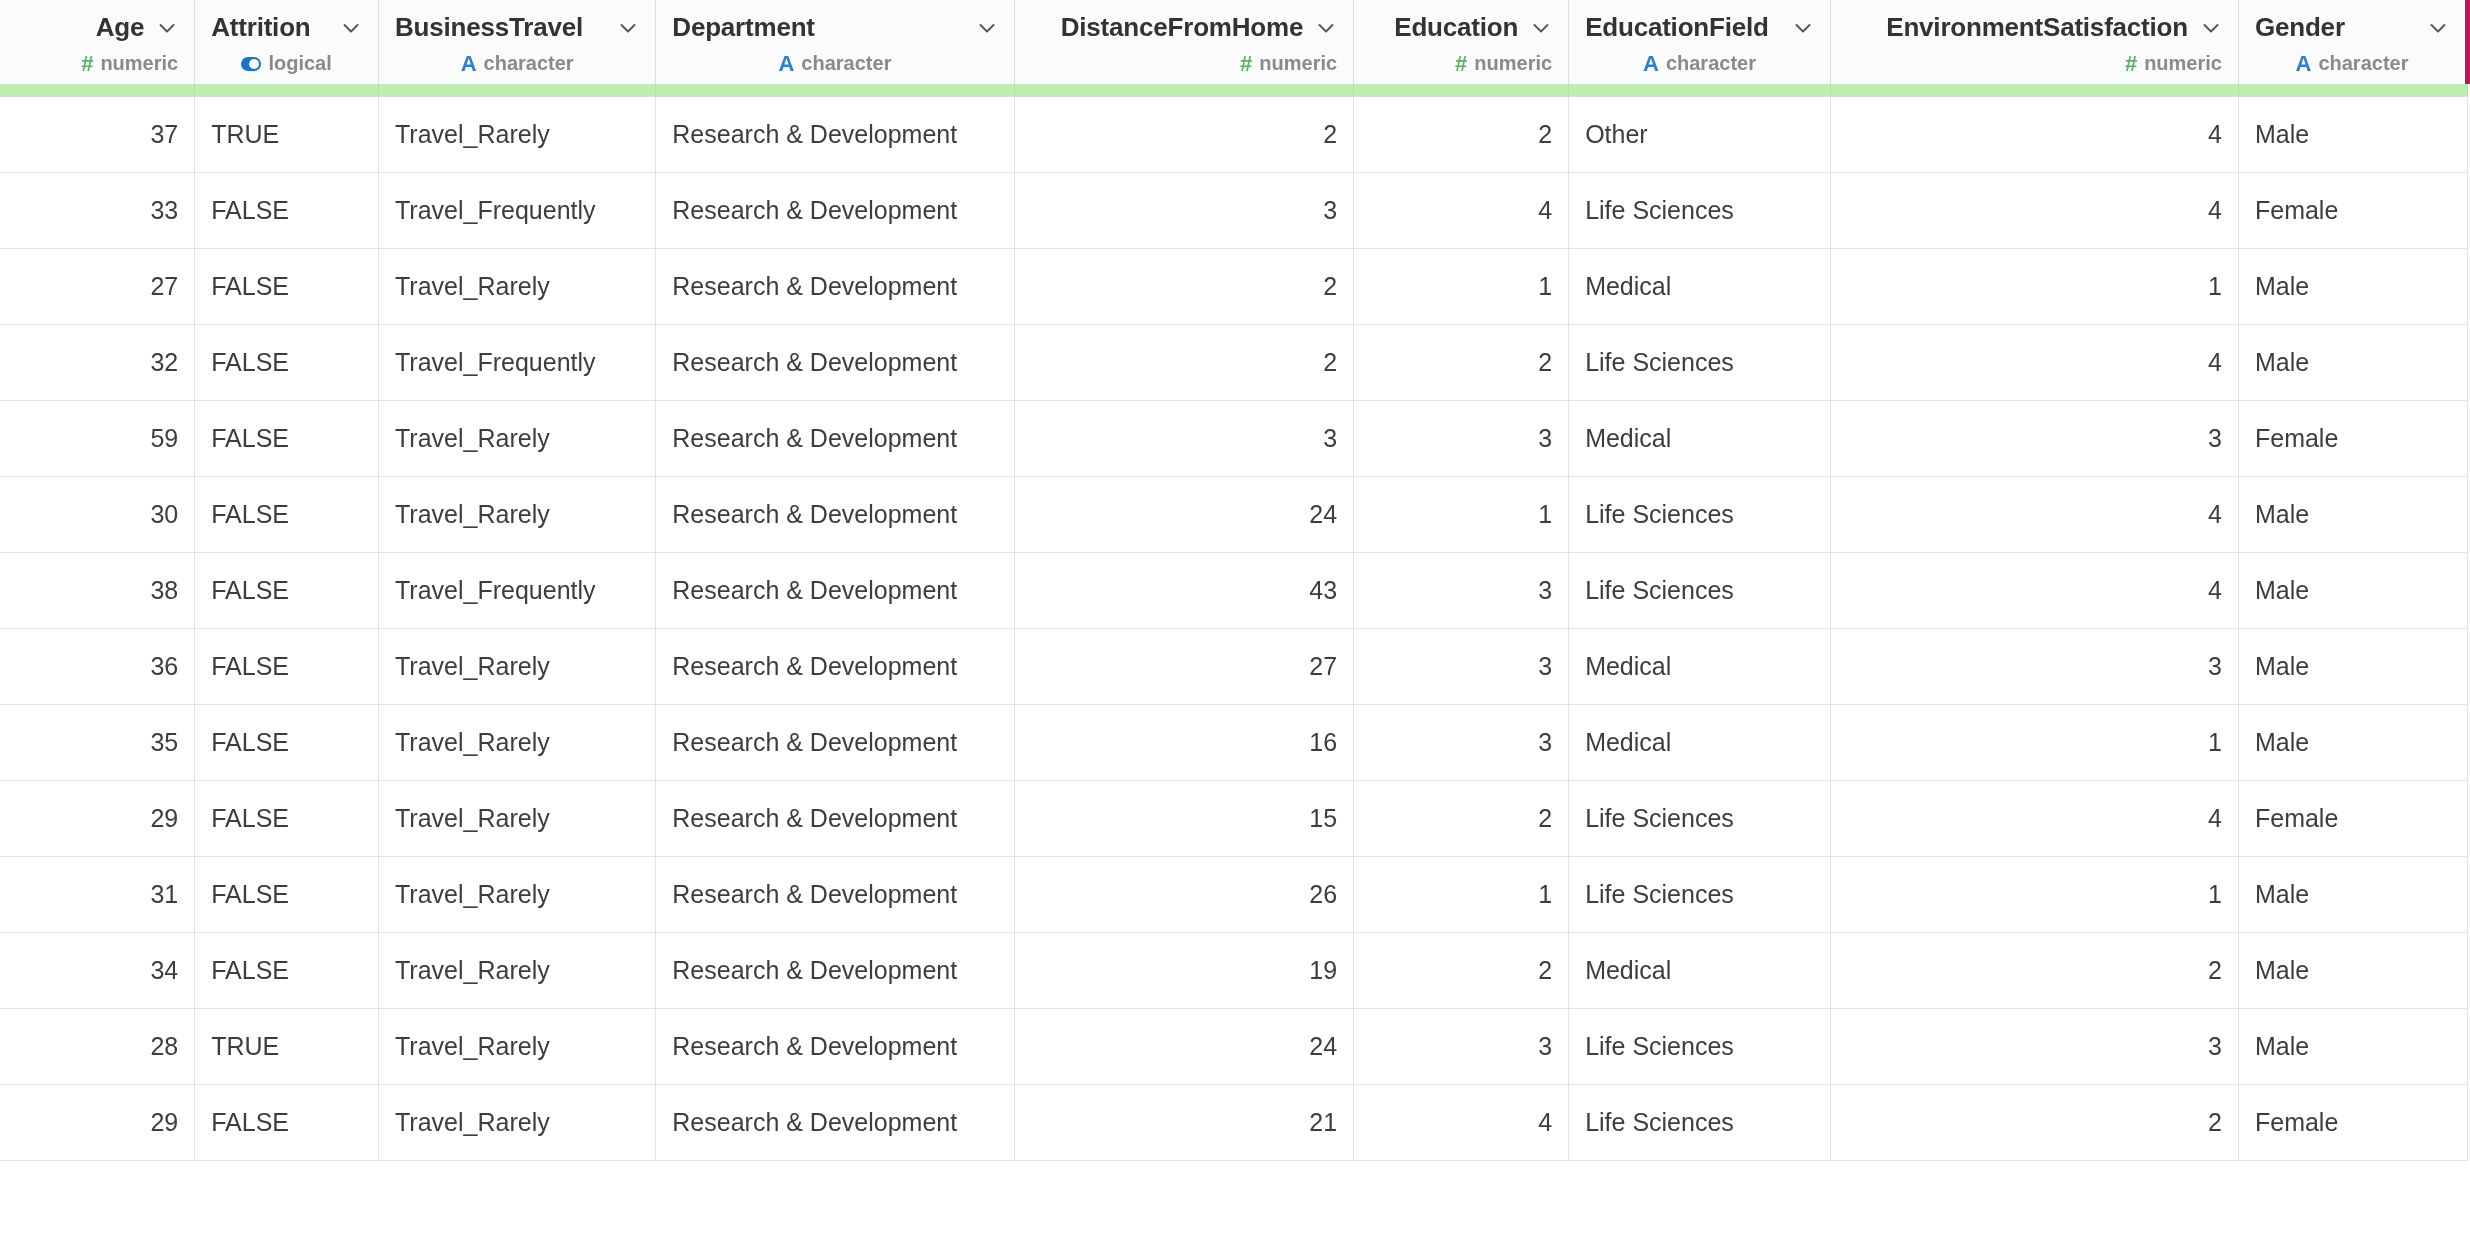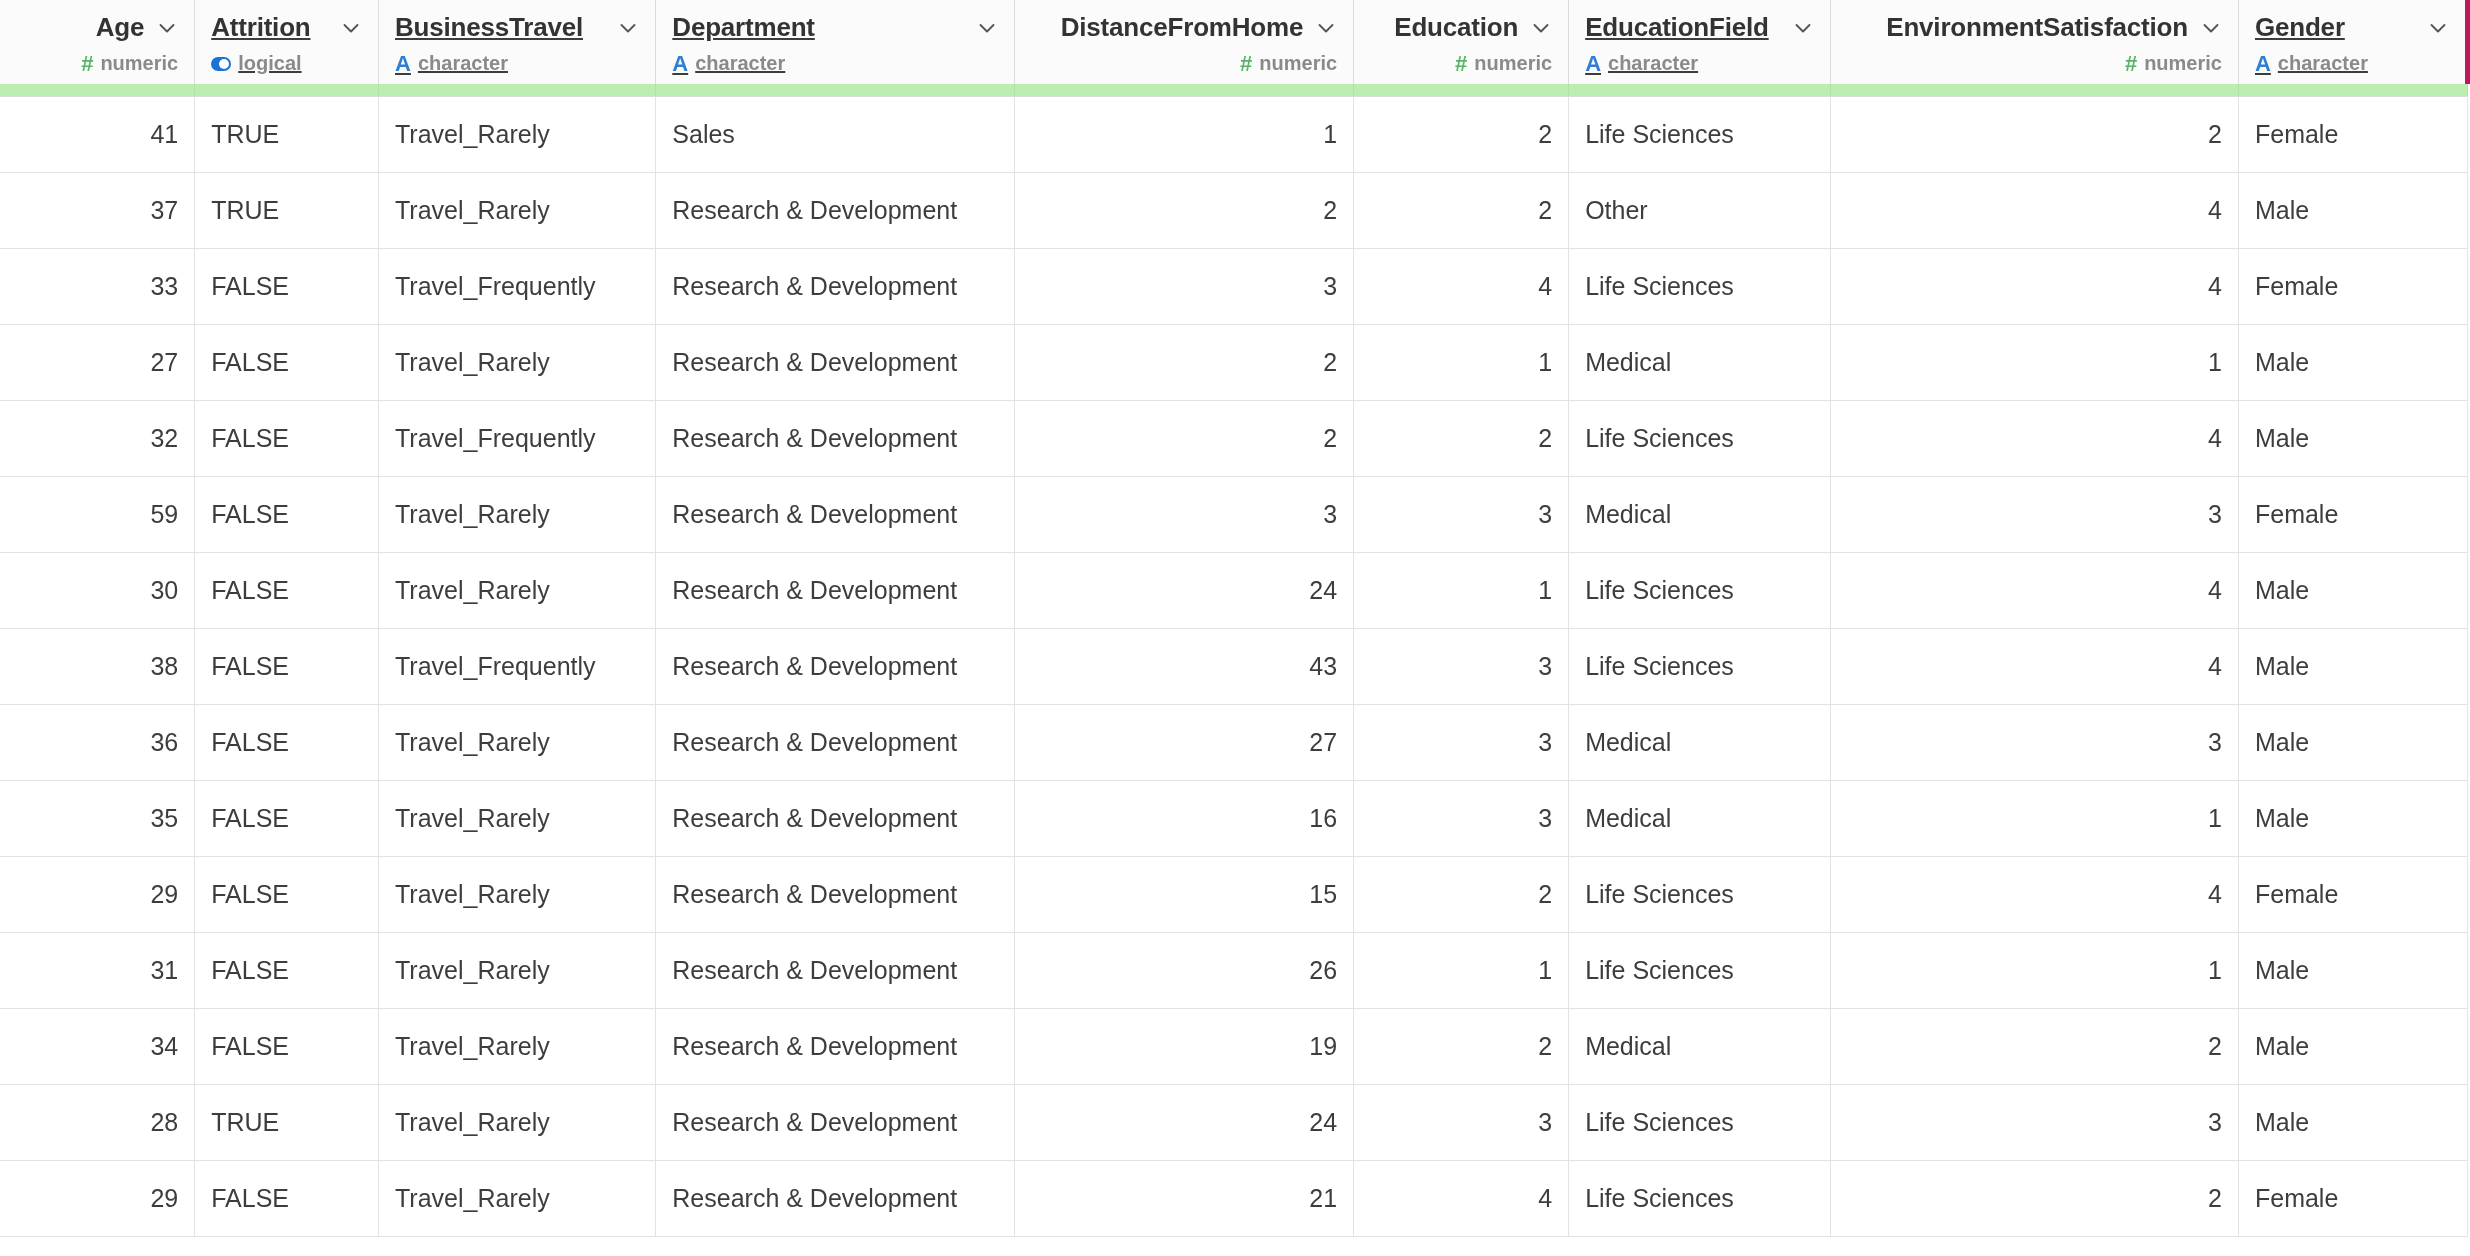--- a/index.html
+++ b/index.html
@@ -48,21 +48,21 @@
 
   .hcell {
     display: flex;
     flex-direction: column;
     justify-content: flex-start;
     height: 84px;
     padding: 12px 16px 0 16px;
     box-sizing: border-box;
   }
   .hcell.num { align-items: flex-end; }
-  .hcell.chr { align-items: flex-start; text-decoration: underline; }
+  .hcell.chr { align-items: center; }
 
   .htop {
     display: flex;
     align-items: center;
     gap: 12px;
     width: 100%;
     justify-content: flex-end;
   }
   .hcell.chr .htop { justify-content: flex-start; }
 
@@ -317,31 +317,20 @@
           <td></td>
           <td></td>
           <td></td>
           <td></td>
           <td></td>
           <td></td>
         </tr>
     </thead>
     <tbody id="table-body">
         <tr class="data-row">
-          <td class="num">41</td>
-          <td class="chr">TRUE</td>
-          <td class="chr">Travel_Rarely</td>
-          <td class="chr">Sales</td>
-          <td class="num">1</td>
-          <td class="num">2</td>
-          <td class="chr">Life Sciences</td>
-          <td class="num">2</td>
-          <td class="chr">Female</td>
-        </tr>
-        <tr class="data-row">
           <td class="num">37</td>
           <td class="chr">TRUE</td>
           <td class="chr">Travel_Rarely</td>
           <td class="chr">Research &amp; Development</td>
           <td class="num">2</td>
           <td class="num">2</td>
           <td class="chr">Other</td>
           <td class="num">4</td>
           <td class="chr">Male</td>
         </tr>

